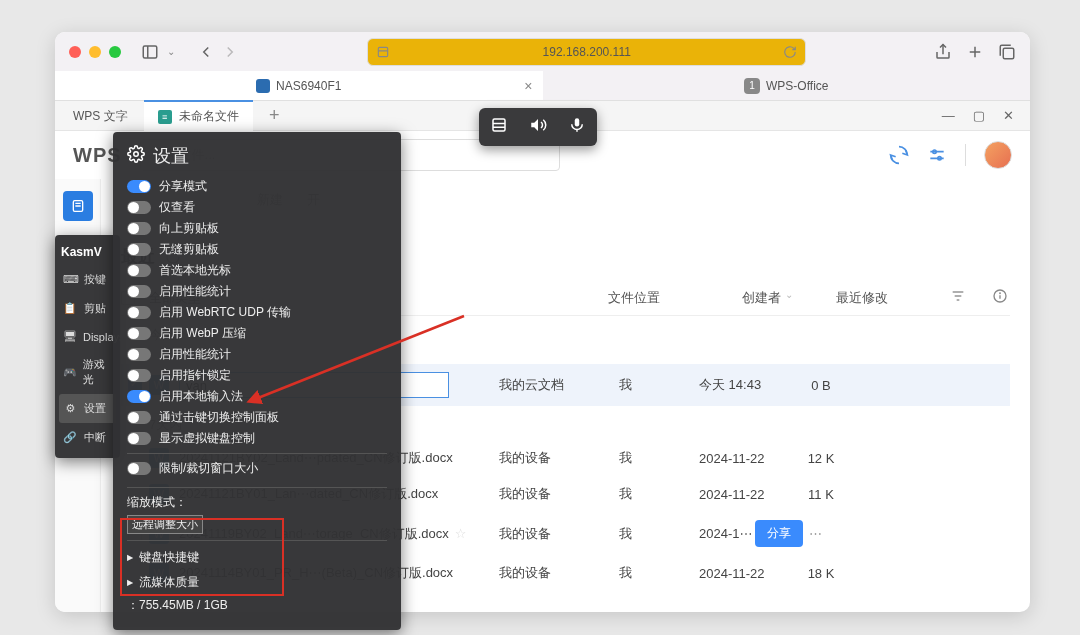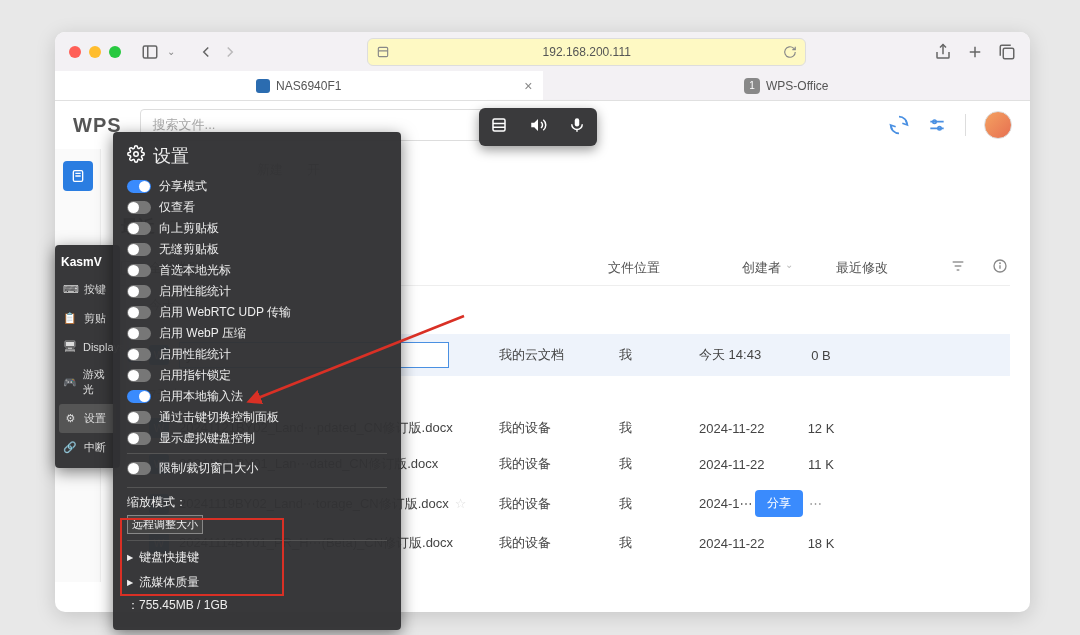--- a/index.html
+++ b/index.html
@@ -11,21 +11,21 @@
     
     .title-bar { height: 39px; background: #f3f1f4; display: flex; align-items: center; padding: 0 14px; gap: 8px; }
     .traffic-lights { display: flex; gap: 8px; }
     .traffic-light { width: 12px; height: 12px; border-radius: 50%; }
     .tl-red { background: #ff5f57; }
     .tl-yellow { background: #ffbd2e; }
     .tl-green { background: #28c940; }
     .tb-icon { width: 18px; height: 18px; color: #666; cursor: pointer; }
     .sidebar-toggle { margin-left: 12px; }
     .nav-arrows { display: flex; gap: 6px; margin-left: 14px; }
-    .url-bar { flex: 1; margin-left: 120px; margin-right: 120px; height: 28px; background: #fef9c3; border: 1px solid #ddd; border-radius: 6px; display: flex; align-items: center; padding: 0 10px; font-size: 12px; color: #555; justify-content: center; position: relative; }
+    .url-bar { flex: 1; margin-left: 120px; margin-right: 120px; height: 28px; background: #eab308; border: 1px solid #ddd; border-radius: 6px; display: flex; align-items: center; padding: 0 10px; font-size: 12px; color: #555; justify-content: center; position: relative; }
     .url-left-icon { position: absolute; left: 8px; top: 6px; color: #888; }
     .reload-icon { position: absolute; right: 8px; top: 6px; color: #888; }
     .tb-right { display: flex; gap: 14px; align-items: center; }
 
     
     .browser-tabs { height: 30px; background: #f3f1f4; display: flex; border-bottom: 1px solid #e0e0e0; }
     .browser-tab { flex: 1; display: flex; align-items: center; justify-content: center; gap: 6px; font-size: 12px; color: #555; position: relative; cursor: pointer; }
     .browser-tab.active { background: #fff; }
     .tab-icon-sq { width: 14px; height: 14px; background: #2b6cb0; border-radius: 3px; }
     .tab-icon-num { width: 16px; height: 16px; background: #888; border-radius: 4px; color: #fff; font-size: 10px; display: flex; align-items: center; justify-content: center; }
@@ -92,21 +92,21 @@
     .toggle::after { content: ""; position: absolute; width: 11px; height: 11px; background: #fff; border-radius: 50%; top: 1px; left: 1px; }
     .toggle.on { background: #3a8bfd; }
     .toggle.on::after { left: 12px; }
     .sp-hr { border: none; border-top: 1px solid #555; margin: 4px 0; }
     .sp-text-row { padding: 2px 0 2px; }
     .sp-button-like { display: inline-block; border: 1px solid #888; padding: 1px 4px; font-size: 11px; background: #444; }
     .sp-expandable { padding: 4px 0; display: flex; align-items: center; gap: 6px; }
     .sp-tri { font-size: 8px; }
 
     
-    .left-tools { position: absolute; top: 245px; left: 55px; width: 65px; background: rgba(50,50,52,0.97); z-index: 35; padding: 6px 4px; border-radius: 4px; box-shadow: 0 4px 16px rgba(0,0,0,0.5); }
+    .left-tools { position: absolute; top: 235px; left: 55px; width: 65px; background: rgba(50,50,52,0.97); z-index: 35; padding: 6px 4px; border-radius: 4px; box-shadow: 0 4px 16px rgba(0,0,0,0.5); }
     .lt-brand { font-size: 12px; color: #fff; padding: 4px 2px 6px; font-weight: bold; }
     .lt-item { display: flex; align-items: center; gap: 6px; padding: 7px 4px; color: #ddd; font-size: 11px; cursor: pointer; border-radius: 3px; }
     .lt-item.active { background: #555; }
     .lt-icon { width: 15px; text-align: center; }
 
     
     .annot-box { position: absolute; border: 2px solid #d93025; z-index: 60; pointer-events: none; }
     .arrow-svg { position: absolute; z-index: 60; pointer-events: none; }
   </style>
 </head>
@@ -182,20 +182,33 @@
       <span class="tab-icon-sq"></span>
       <span>NAS6940F1</span>
       <span class="tab-close">×</span>
     </div>
     <div class="browser-tab">
       <span class="tab-icon-num">1</span>
       <span>WPS-Office</span>
     </div>
   </div>
 
+  <div class="wps-tabs">
+    <div class="wps-tab">WPS 文字</div>
+    <div class="wps-tab active">
+      <span class="wps-tab-icon">≡</span>
+      <span>未命名文件</span>
+    </div>
+    <div class="wps-plus">+</div>
+    <div class="wps-window-controls">
+      <span>—</span>
+      <span>▢</span>
+      <span>✕</span>
+    </div>
+  </div>
 
   <div class="wps-header">
     <div class="wps-logo">WPS</div>
     <div class="search-box">
       <span style="opacity:0"></span>
         <span>搜索文件...</span>
     </div>
     <div class="header-right">
       <div class="header-icon">
         <svg viewBox="0 0 24 24" width="20" height="20" fill="none" stroke="#4a90e2" stroke-width="2">

